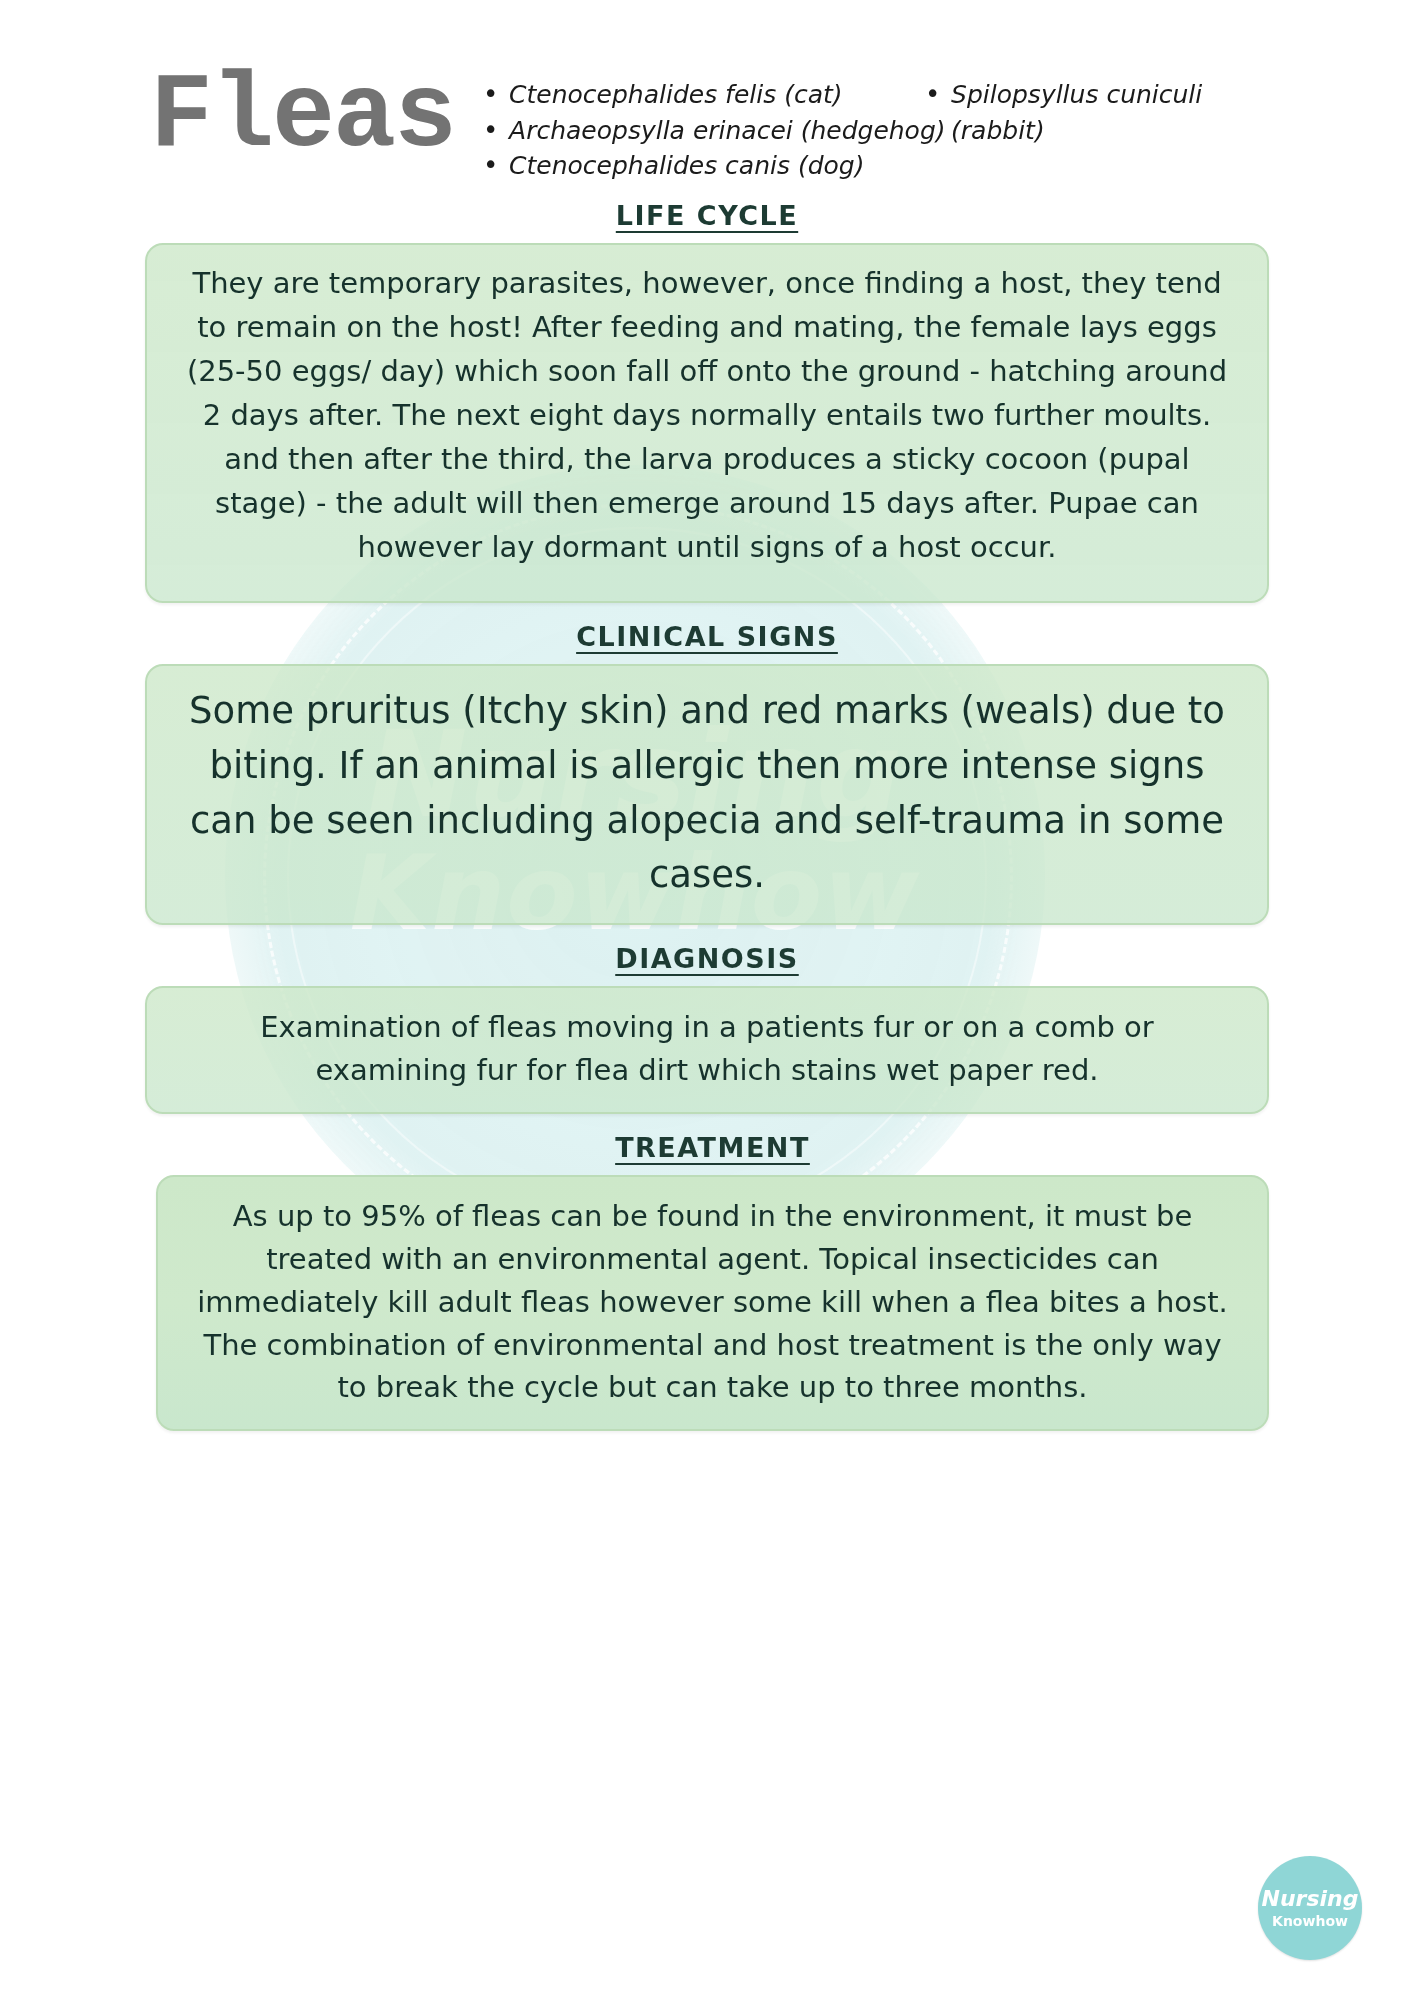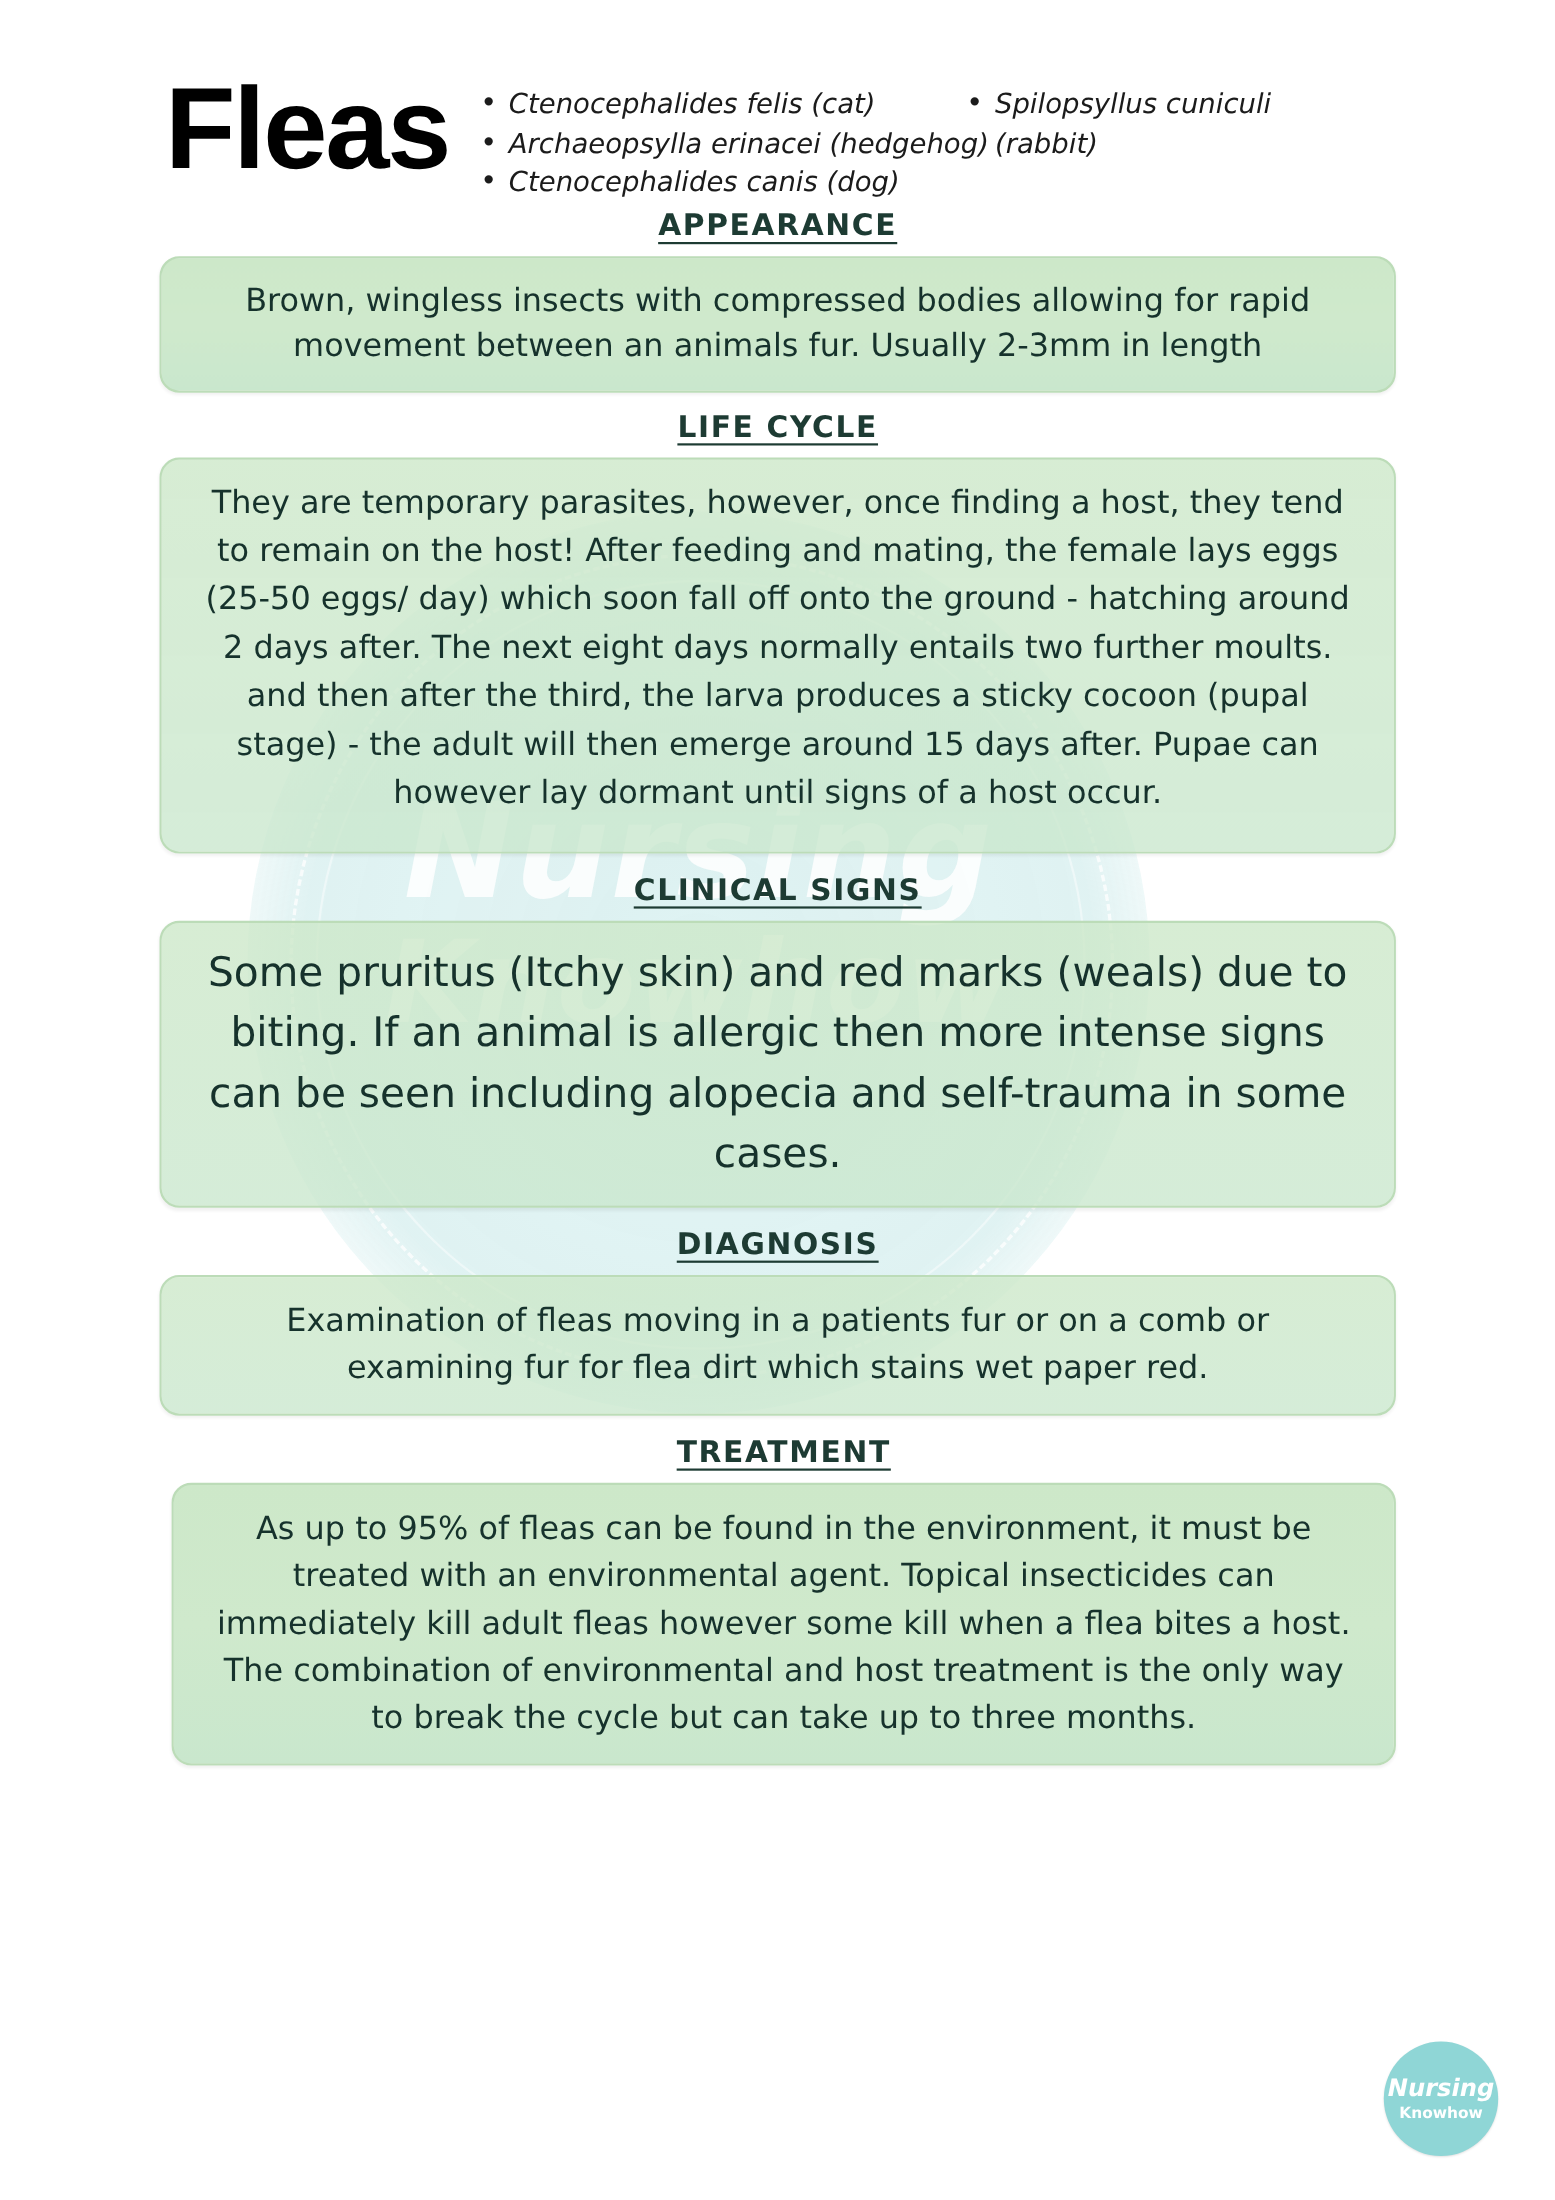--- a/index.html
+++ b/index.html
@@ -82,24 +82,24 @@
   
   .header {
     position: relative;
     z-index: 3;
     display: flex;
     align-items: flex-start;
     padding: 55px 40px 0 150px;
     gap: 20px;
   }
   .title {
-    font-family: Liberation Sans, sans-serif;
+    font-family: Liberation Mono, monospace;
     font-size: 105px;
     font-weight: 700;
-    color: #000000;
+    color: #737373;
     line-height: 1;
     letter-spacing: -2px;
     margin-top: 10px;
     white-space: nowrap;
   }
   .species-cols {
     display: flex;
     gap: 12px;
     padding-top: 22px;
     flex: 1;
@@ -243,26 +243,20 @@
       </ul>
       <ul class="species-list col-b">
         <li>Spilopsyllus cuniculi</li>
         <li class="nobullet">(rabbit)</li>
       </ul>
     </div>
   </div>
 
   <div class="content">
 
-    <div class="section sec-appearance">
-      <div class="section-heading">APPEARANCE</div>
-      <div class="card">
-        <p>Brown, wingless insects with compressed bodies allowing for rapid movement between an animals fur. Usually 2-3mm in length</p>
-      </div>
-    </div>
 
     <div class="section sec-lifecycle">
       <div class="section-heading">LIFE CYCLE</div>
       <div class="card translucent">
         <p>They are temporary parasites, however,  once finding a host, they tend to remain on the host! After feeding and mating, the female lays eggs (25-50 eggs/ day) which soon fall off onto the ground - hatching around 2 days after.  The next eight days normally entails two further moults. and then after the third, the larva produces a sticky cocoon (pupal stage) - the adult will then emerge around 15 days after. Pupae can however lay dormant until signs of a host occur.</p>
       </div>
     </div>
 
     <div class="section sec-clinical">
       <div class="section-heading">CLINICAL SIGNS</div>

